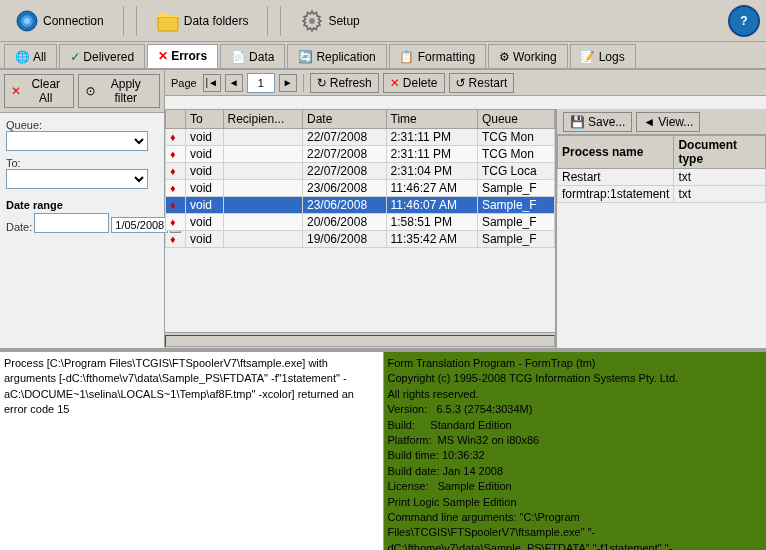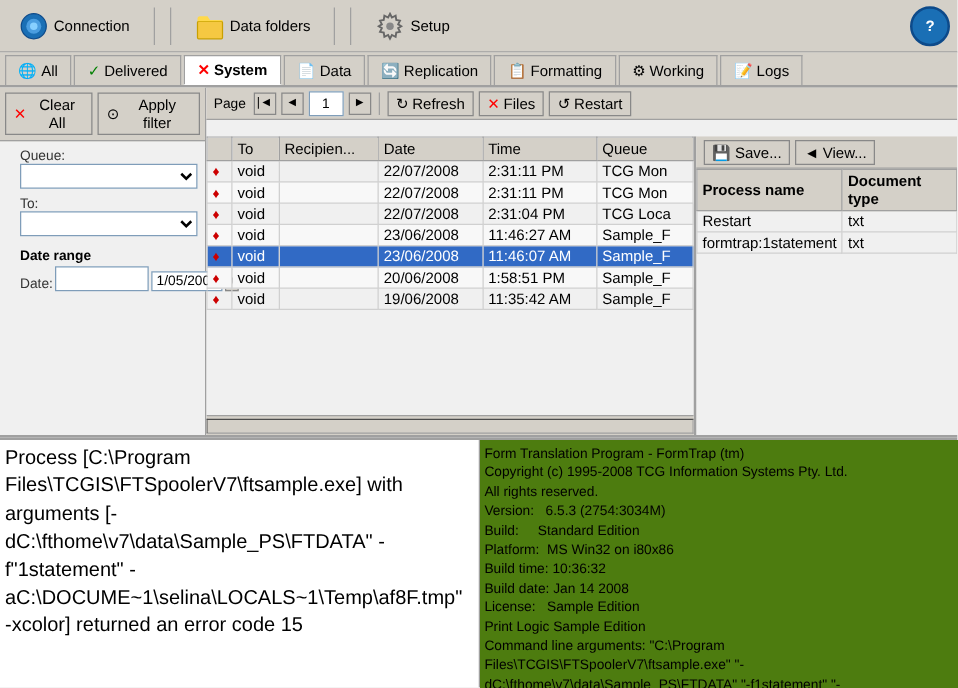--- a/index.html
+++ b/index.html
@@ -93,21 +93,20 @@
       background: #d4d0c8;
       border: 1px solid #888;
       cursor: pointer;
       font-size: 11px;
     }
     .sidebar-form {
       padding: 6px;
       display: flex;
       flex-direction: column;
       gap: 6px;
-      margin-left: 10px;
     }
     .form-label { font-size: 11px; color: #333; }
     .form-row { display: flex; align-items: flex-end; gap: 2px; }
     select, input[type="text"] {
       border: 1px solid #7f9db9;
       background: white;
       font-size: 11px;
       padding: 1px 2px;
       height: 20px;
     }
@@ -290,21 +289,21 @@
   <div class="tab">
     <span>🌐</span>
     <span>All</span>
   </div>
   <div class="tab">
     <span style="color:green;">✓</span>
     <span>Delivered</span>
   </div>
   <div class="tab active">
     <span style="color:red;">✕</span>
-    <span>System</span>
+    <span>Errors</span>
   </div>
   <div class="tab">
     <span>📄</span>
     <span>Data</span>
   </div>
   <div class="tab">
     <span>🔄</span>
     <span>Replication</span>
   </div>
   <div class="tab">
@@ -369,21 +368,21 @@
         <button class="page-nav-btn">◄</button>
         <input type="text" class="page-input" value="1" style="">
         <button class="page-nav-btn">►</button>
         <div class="pagination-sep"></div>
         <button class="action-btn">
           <span>↻</span>
           <span>Refresh</span>
         </button>
         <button class="action-btn">
           <span style="color:red;">✕</span>
-          <span>Files</span>
+          <span>Delete</span>
         </button>
         <button class="action-btn">
           <span>↺</span>
           <span>Restart</span>
         </button>
       </div>
 
       <div style="display:flex; flex:1; overflow:hidden;">
 
         <div class="table-panel">
@@ -495,21 +494,21 @@
                 </tbody>
             </table>
           </div>
         </div>
       </div>
     </div>
   </div>
 
   <div class="bottom-split">
     <div class="bottom-left">
-      <pre id="bottom-left-text" style="white-space:pre-wrap; font-size:16px; font-family:Arial,sans-serif;">Process [C:\Program Files\TCGIS\FTSpoolerV7\ftsample.exe] with arguments [-dC:\fthome\v7\data\Sample_PS\FTDATA" -f"1statement" -aC:\DOCUME~1\selina\LOCALS~1\Temp\af8F.tmp" -xcolor] returned an error code 15</pre>
+      <pre id="bottom-left-text" style="white-space:pre-wrap; font-size:11px; font-family:Arial,sans-serif;">Process [C:\Program Files\TCGIS\FTSpoolerV7\ftsample.exe] with arguments [-dC:\fthome\v7\data\Sample_PS\FTDATA" -f"1statement" -aC:\DOCUME~1\selina\LOCALS~1\Temp\af8F.tmp" -xcolor] returned an error code 15</pre>
     </div>
     <div class="bottom-right">
       <pre id="bottom-right-text" style="white-space:pre-wrap; font-size:11px; font-family:Arial,sans-serif;">Form Translation Program - FormTrap (tm)
 Copyright (c) 1995-2008 TCG Information Systems Pty. Ltd.
 All rights reserved.
 Version:   6.5.3 (2754:3034M)
 Build:     Standard Edition
 Platform:  MS Win32 on i80x86
 Build time: 10:36:32
 Build date: Jan 14 2008

